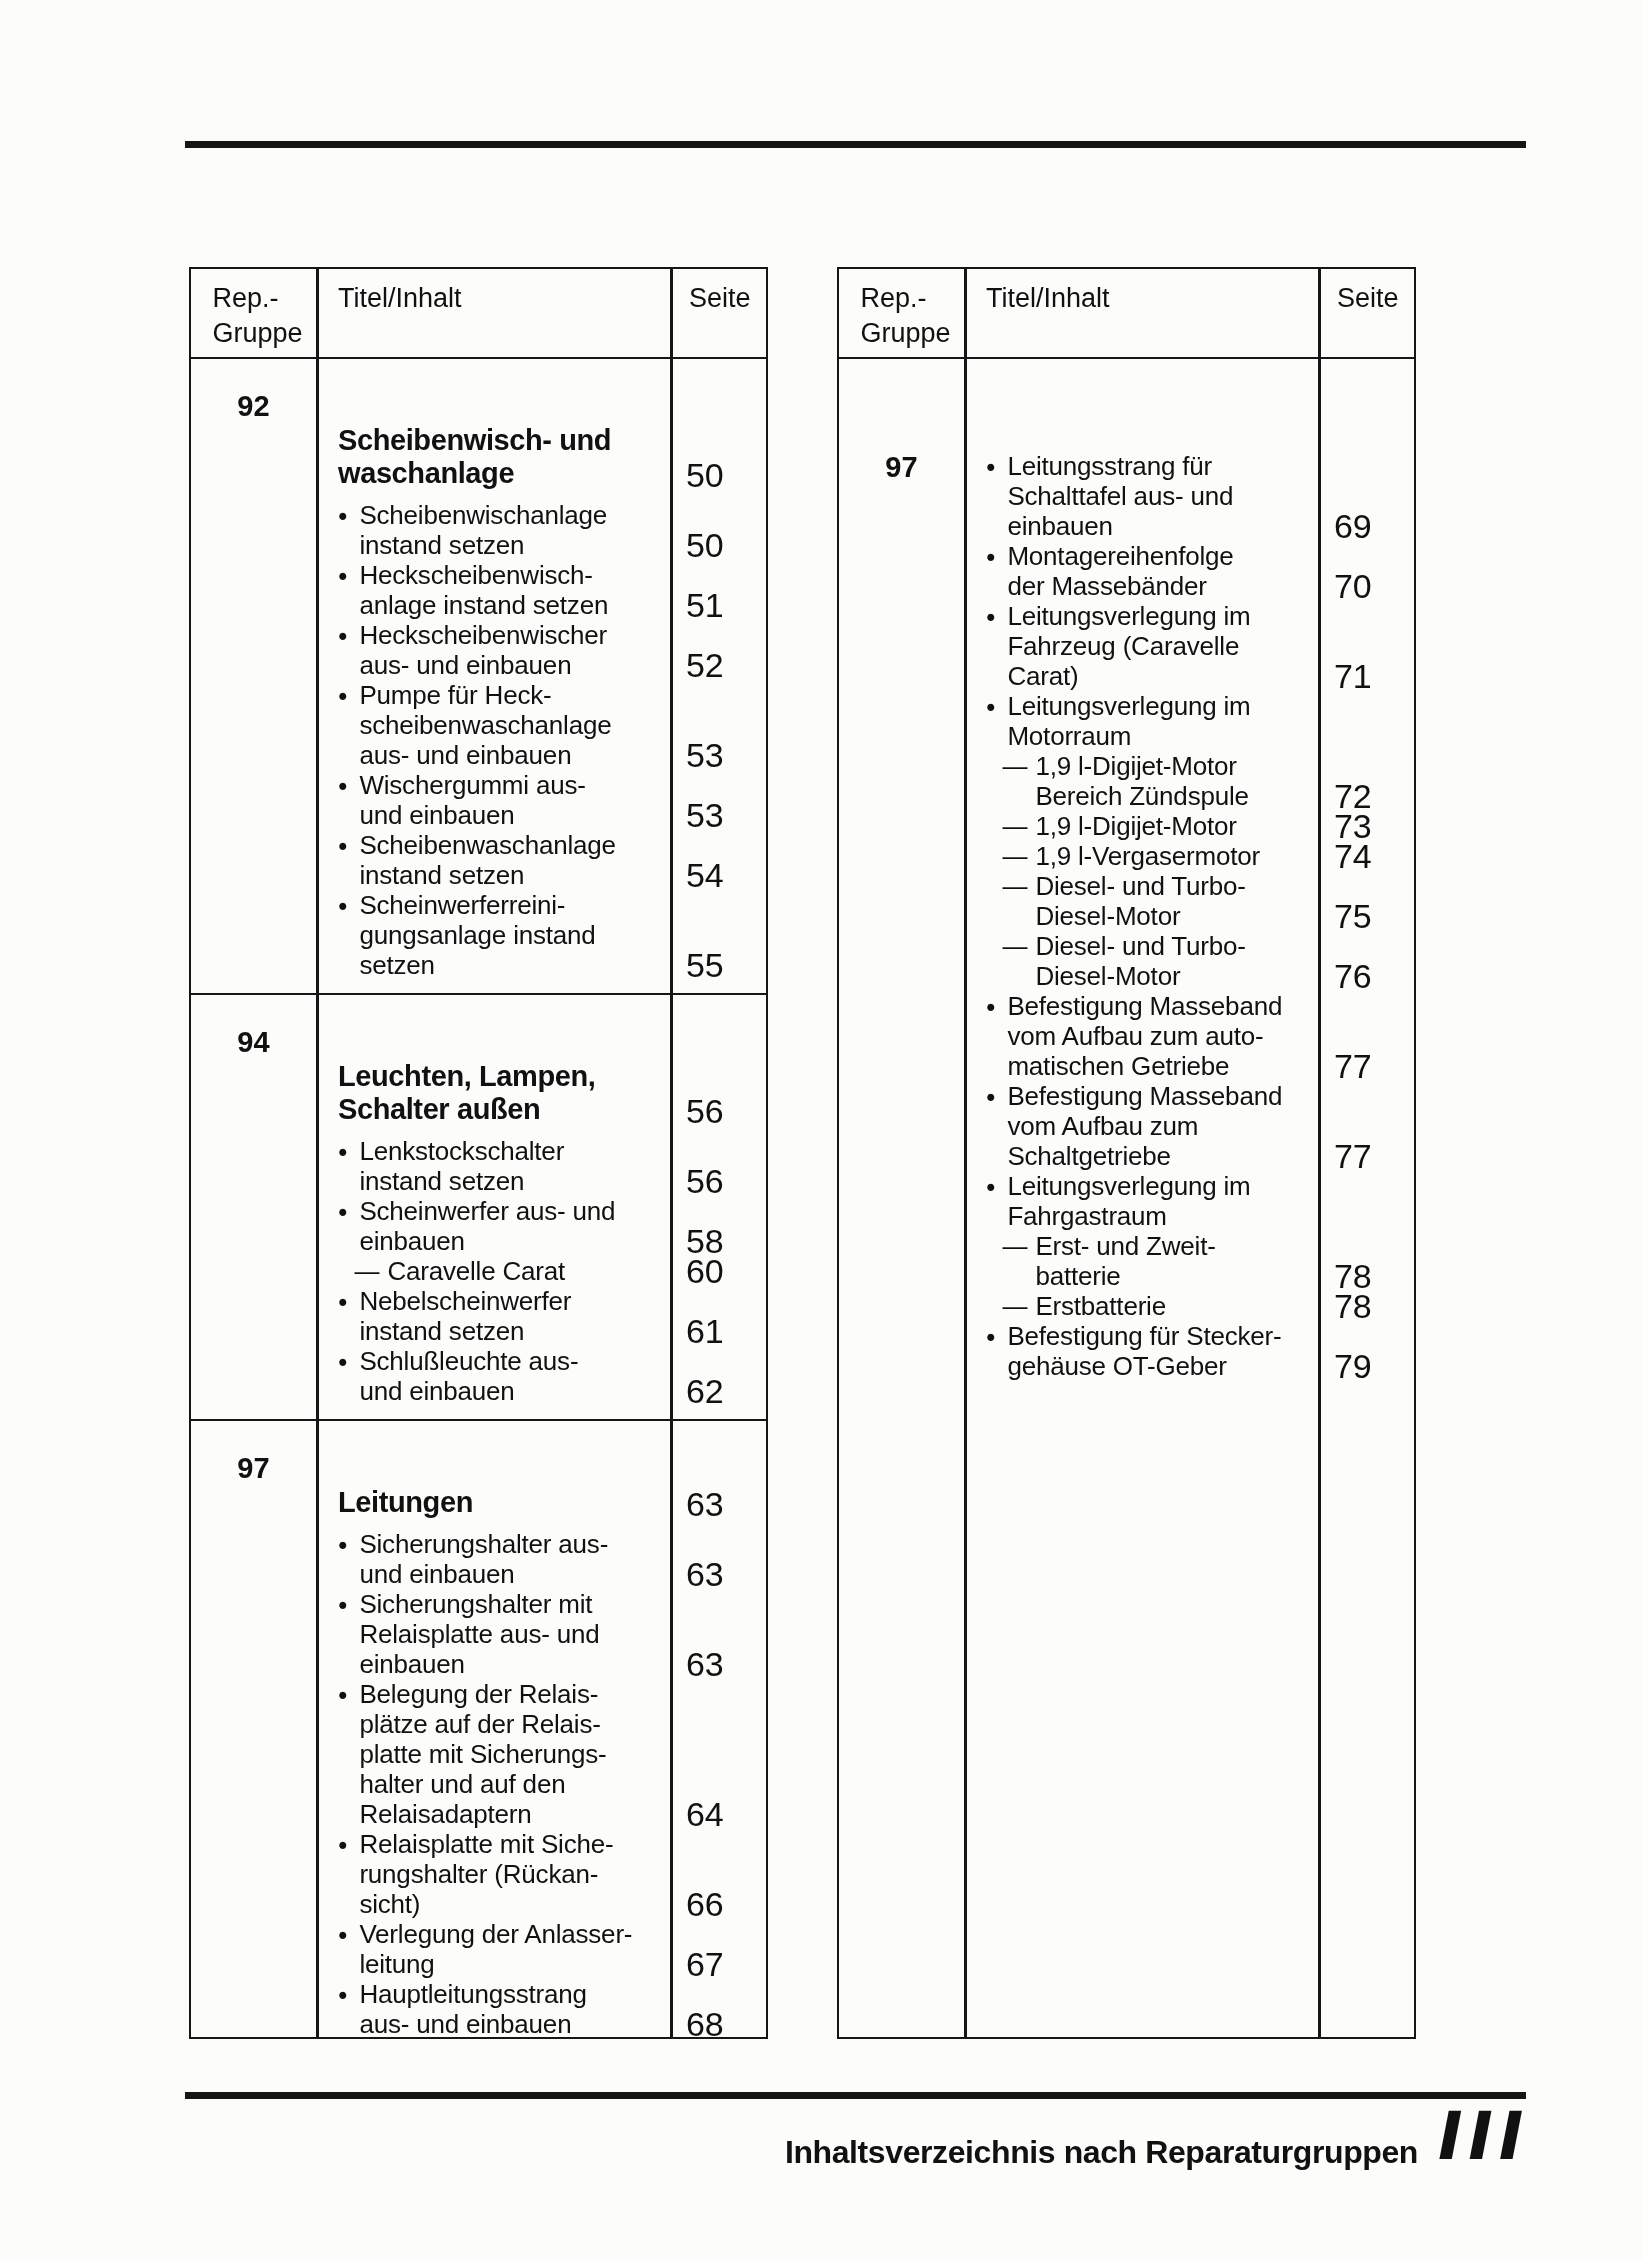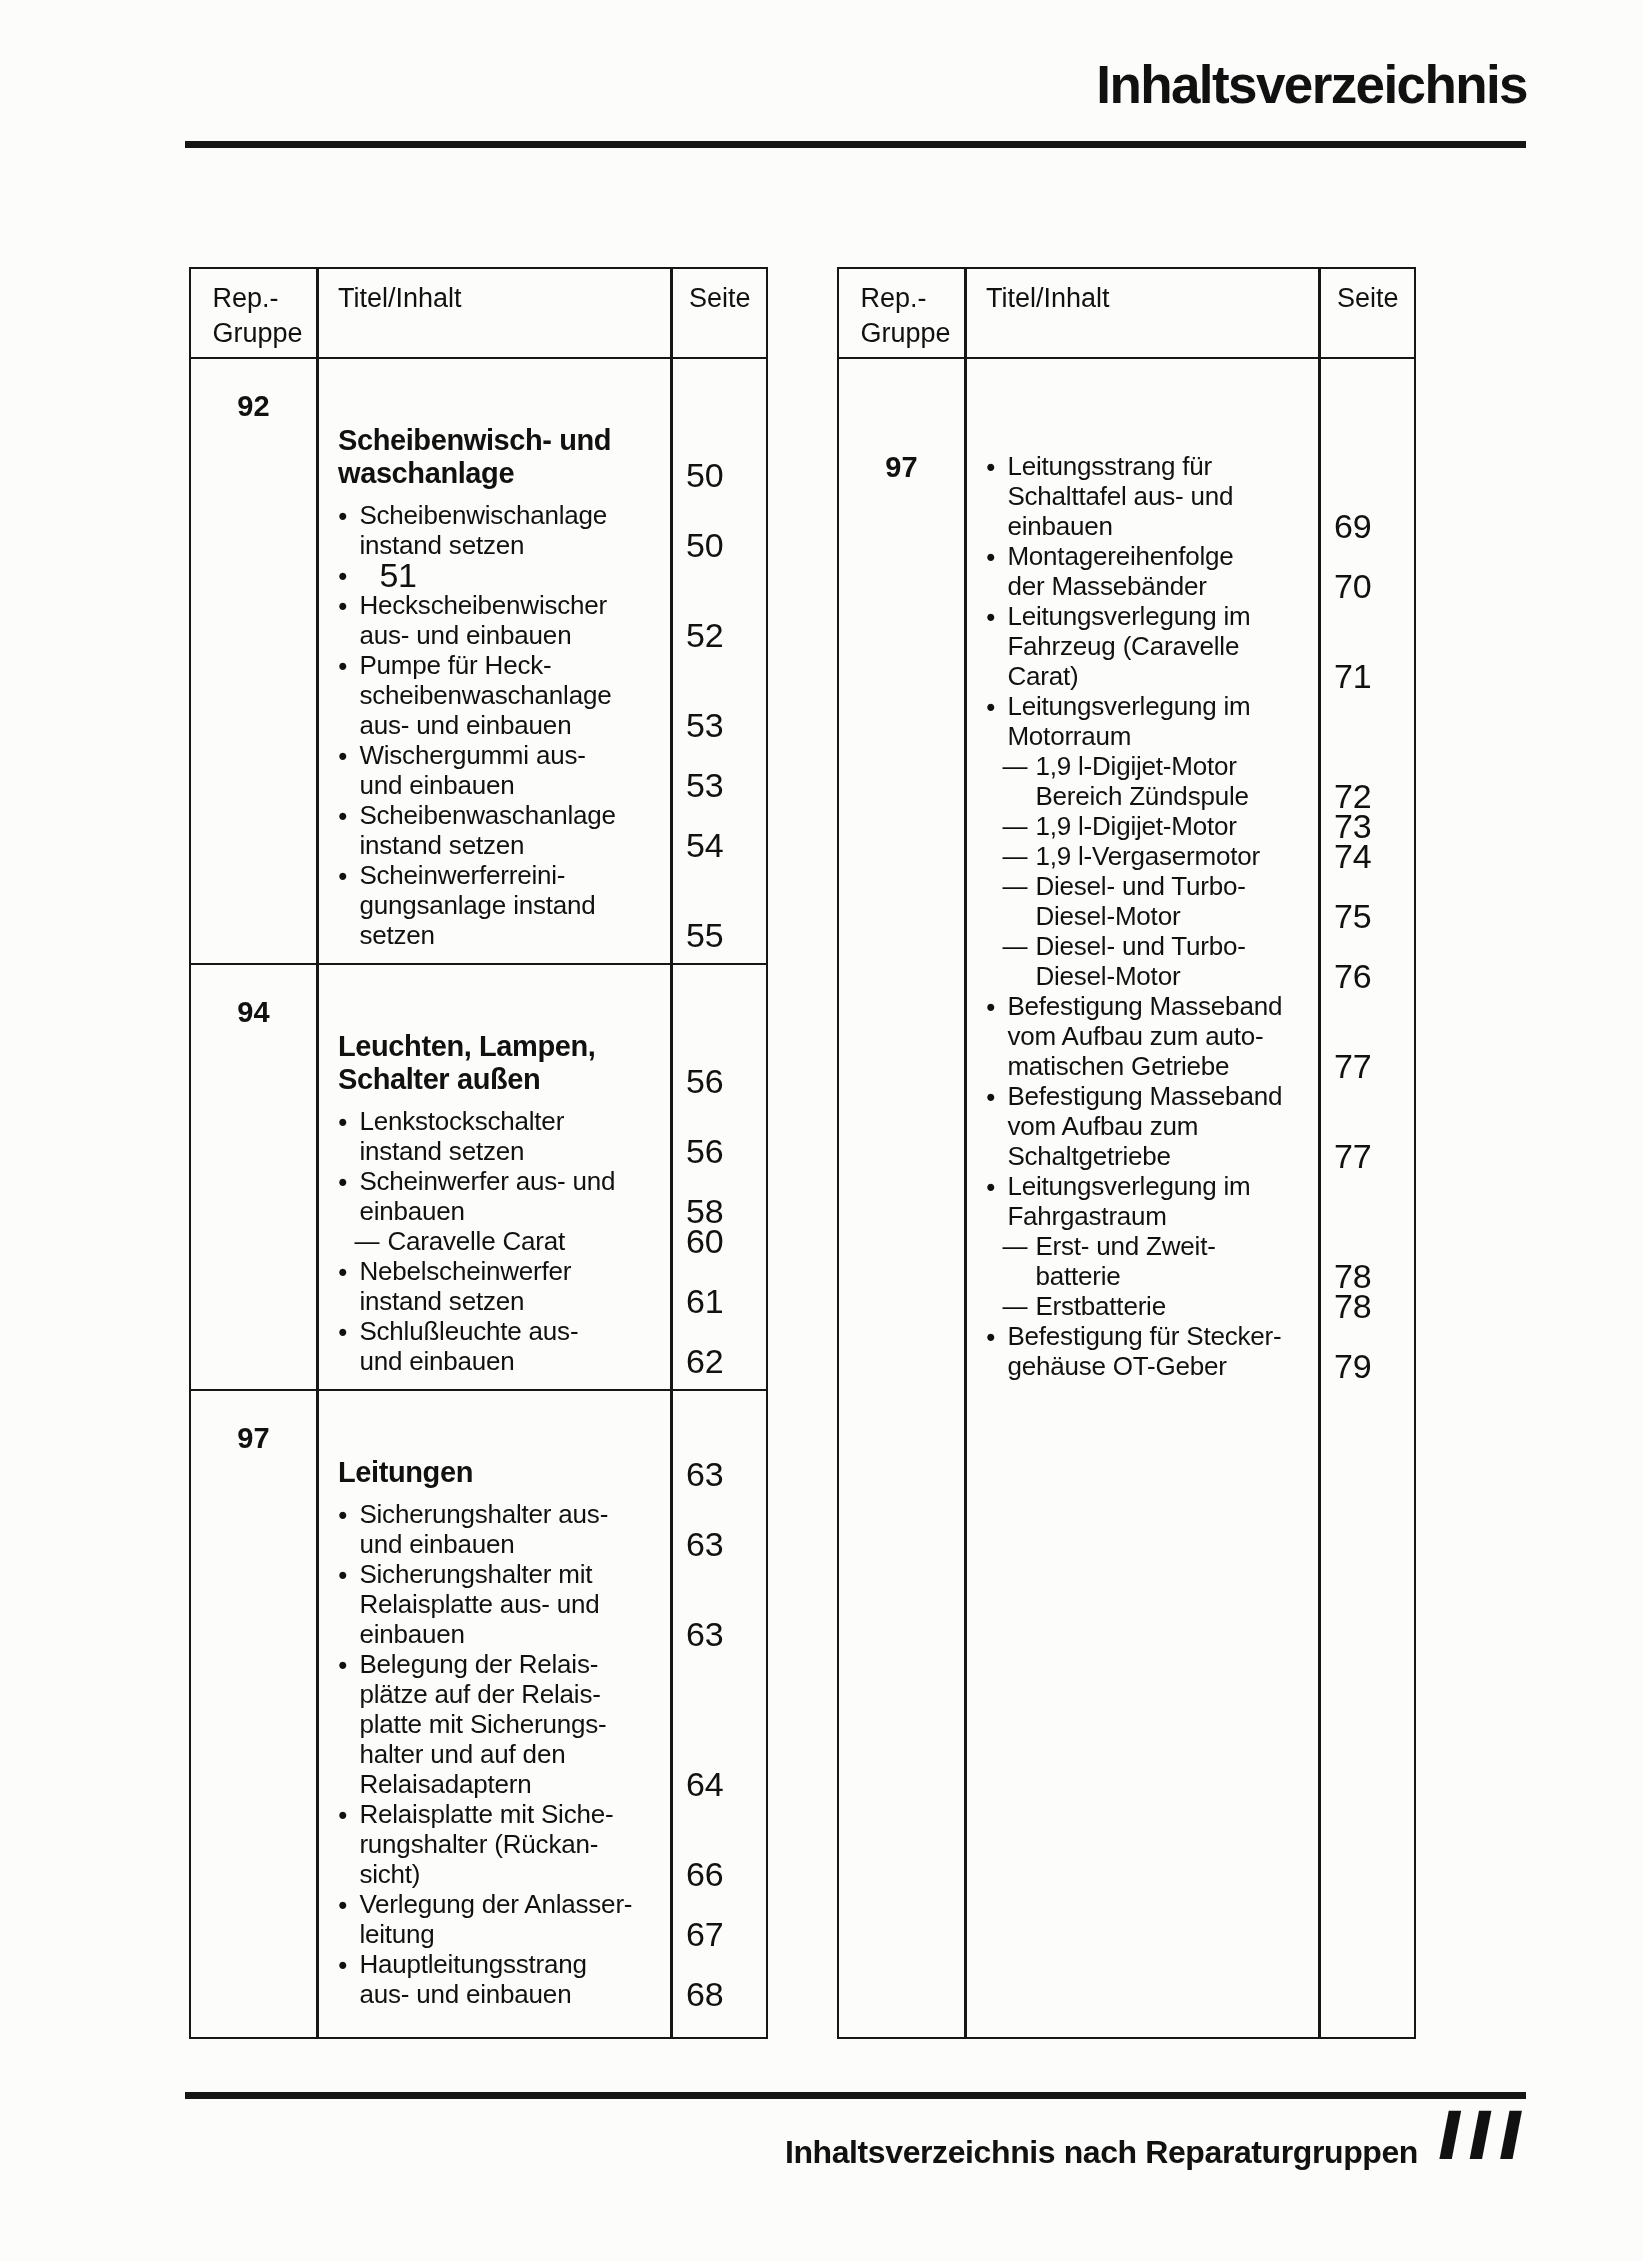--- a/index.html
+++ b/index.html
@@ -38,21 +38,20 @@
   .entry.t .etext{font-weight:700;font-size:29px;line-height:33px;letter-spacing:-0.4px;margin-top:34px;}
   .footer-caption{position:absolute;top:2134px;right:226px;font-size:32px;font-weight:700;letter-spacing:-0.4px;}
   .roman{position:absolute;top:2098px;right:115px;font-family:"DejaVu Sans",sans-serif;
          font-size:66px;font-weight:700;letter-spacing:5.8px;font-style:italic;}
 </style>
 </head>
 <body>
 
 <div class="page">
 
-  <div class="page-title">Inhaltsverzeichnis</div>
   <div class="rule top"></div>
 
   <div class="toc left">
     <div class="vline v1"></div>
     <div class="vline v2"></div>
     <div class="thead">
       <div class="th g">Rep.-
 Gruppe</div>
       <div class="th t">Titel/Inhalt</div>
       <div class="th s">Seite</div>
@@ -67,20 +66,22 @@
             <span class="epage">50</span>
           </div>
         <div class="entry b">
             <span class="marker">●</span>
             <span class="etext">Scheibenwischanlage
 instand setzen</span>
             <span class="epage">50</span>
           </div>
         <div class="entry b">
             <span class="marker">●</span>
+            <span class="etext">Heckscheibenwisch-
+anlage instand setzen</span>
             <span class="epage">51</span>
           </div>
         <div class="entry b">
             <span class="marker">●</span>
             <span class="etext">Heckscheibenwischer
 aus- und einbauen</span>
             <span class="epage">52</span>
           </div>
         <div class="entry b">
             <span class="marker">●</span>

